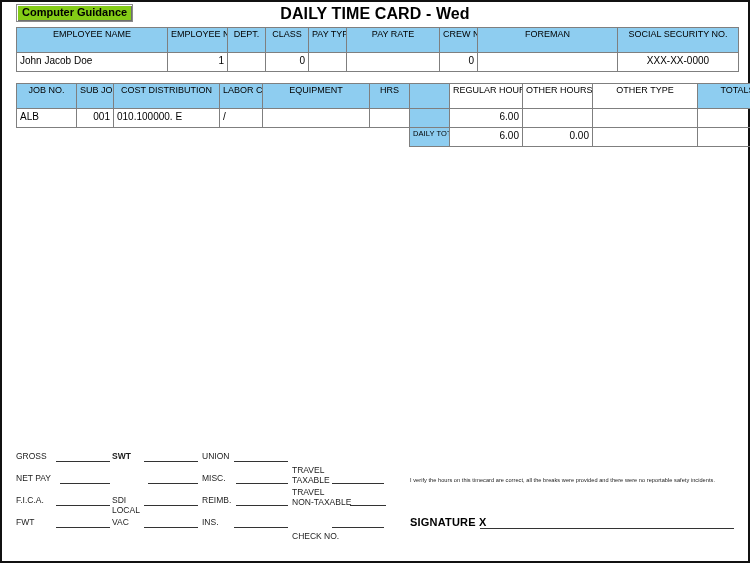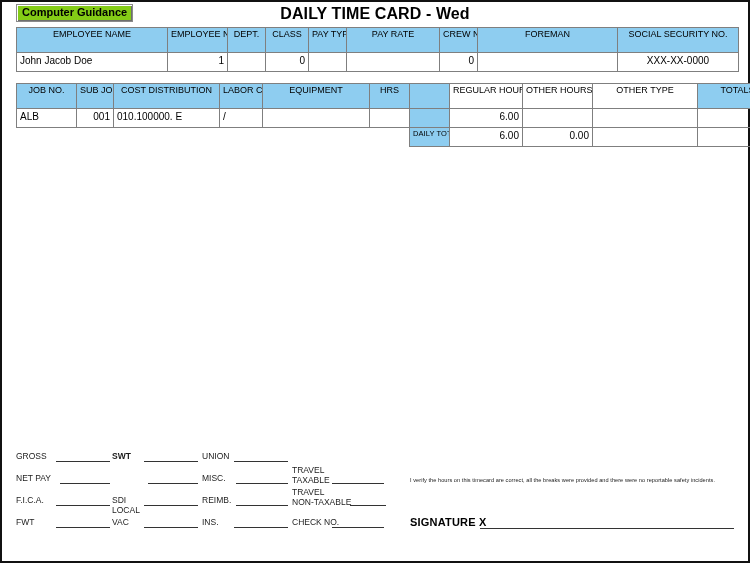--- a/index.html
+++ b/index.html
@@ -280,21 +280,21 @@
     <span class="fline" style="left:232px; top:84px; width:54px;"></span>
 
     <span class="fg" style="left:290px; top:22px;">TRAVEL</span>
     <span class="fg" style="left:290px; top:32px;">TAXABLE</span>
     <span class="fline" style="left:330px; top:40px; width:52px;"></span>
 
     <span class="fg" style="left:290px; top:44px;">TRAVEL</span>
     <span class="fg" style="left:290px; top:54px;">NON-TAXABLE</span>
     <span class="fline" style="left:348px; top:62px; width:36px;"></span>
 
-    <span class="fg" style="left:290px; top:74px;">CHECK NO.</span>
+    <span class="fg" style="left:290px; top:88px;">CHECK NO.</span>
     <span class="fline" style="left:330px; top:84px; width:52px;"></span>
 
     <span class="verify" style="left:408px; top:33px;">I verify the hours on this timecard are correct, all the breaks were provided and there were no reportable safety incidents.</span>
     <span class="sig-label" style="left:408px; top:73px;">SIGNATURE X</span>
     <span class="fline" style="left:478px; top:85px; width:254px;"></span>
   </div>
 
 </div>
 
 </body></html>

